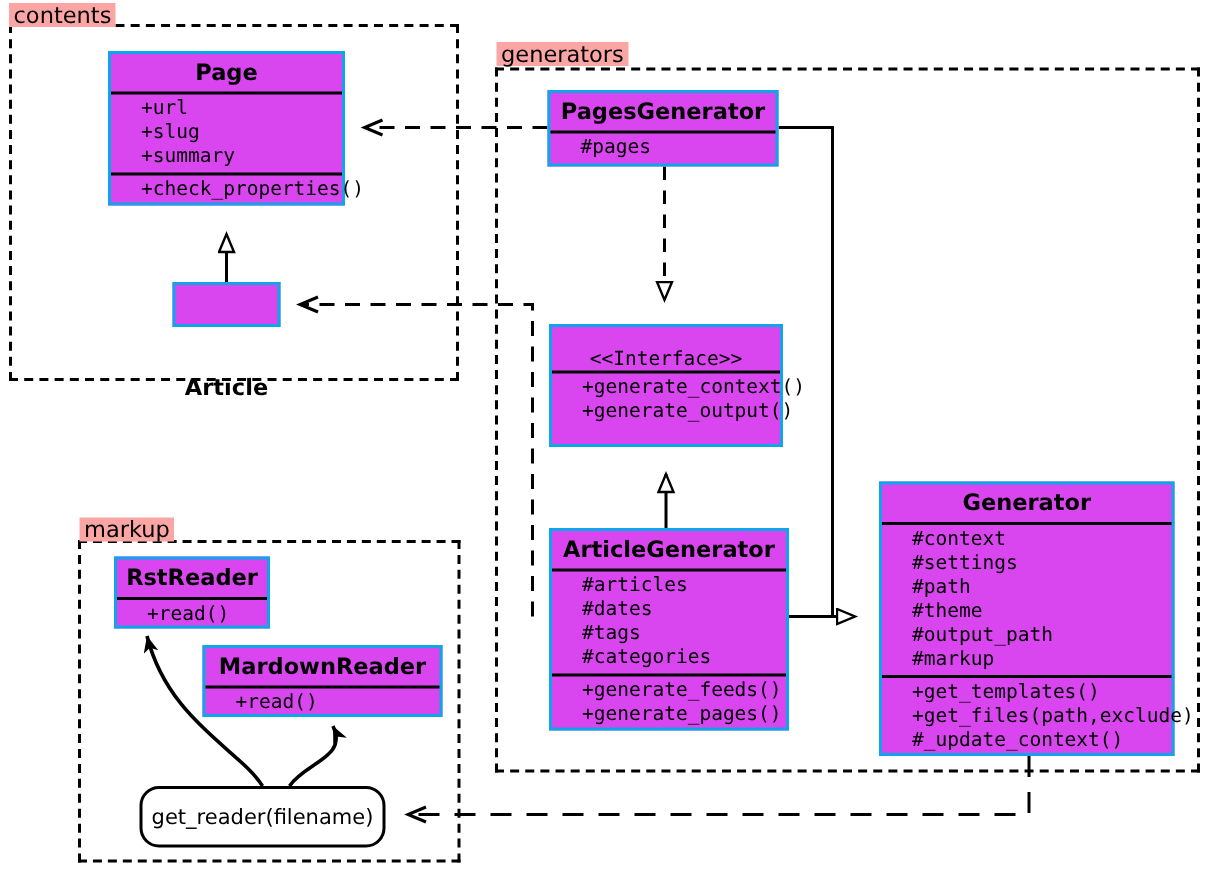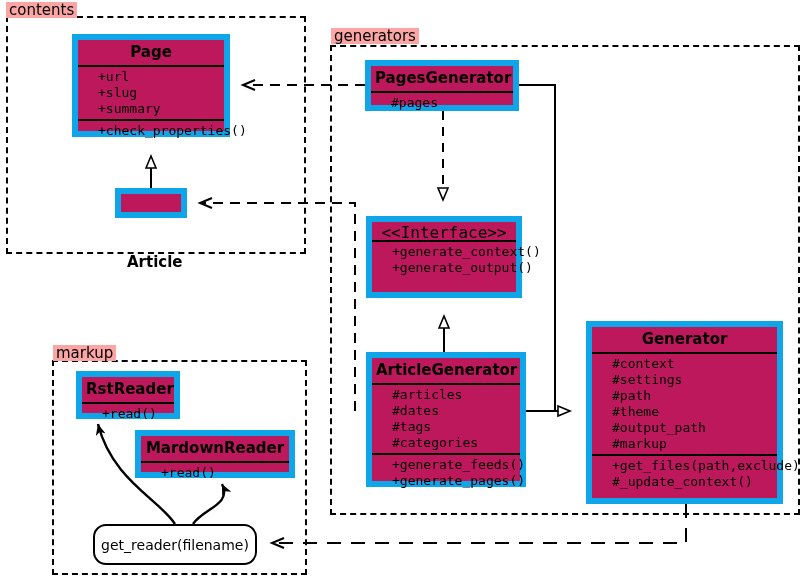--- a/index.html
+++ b/index.html
@@ -26,40 +26,40 @@
     font-size: 15px;
     color: #000;
     background: #fca5a5;
     padding: 0 3px;
     white-space: nowrap;
     line-height: 16px;
   }
   
   .cls {
     position: absolute;
-    border: 6px solid #0ea5e9;
-    background: #be185d;
+    border: 2px solid #0ea5e9;
+    background: #d946ef;
     box-sizing: border-box;
     z-index: 5;
   }
   .cls .name {
     text-align: center;
     font-weight: bold;
     font-size: 15px;
     padding: 4px 4px 4px 4px;
     line-height: 17px;
     white-space: nowrap;
   }
   .cls .stereotype {
     text-align: center;
     font-weight: normal;
-    font-size: 16px;
+    font-size: 13px;
     font-family: "DejaVu Sans Mono", monospace;
     line-height: 15px;
-    padding-top: 3px;
+    padding-top: 14px;
   }
   .cls .divider {
     border-top: 2px solid #000;
   }
   .cls .compartment {
     padding: 2px 3px 2px 20px;
     font-family: "DejaVu Sans Mono", monospace;
     font-size: 13px;
     line-height: 16px;
     white-space: nowrap;
@@ -153,20 +153,21 @@
     <div class="compartment">
       <div>#context</div>
       <div>#settings</div>
       <div>#path</div>
       <div>#theme</div>
       <div>#output_path</div>
       <div>#markup</div>
     </div>
     <div class="divider"></div>
     <div class="compartment">
+      <div>+get_templates()</div>
       <div>+get_files(path,exclude)</div>
       <div>#_update_context()</div>
     </div>
   </div>
 
   <div class="package" style="left:52px; top:360px; width:255px; height:215px; border-style:dashed;"></div>
   <div class="pkg-label" style="left:53px; top:345px;">markup</div>
 
   <div class="cls" style="left:76px; top:371px; width:104px; height:48px;">
     <div class="name">RstReader</div>

